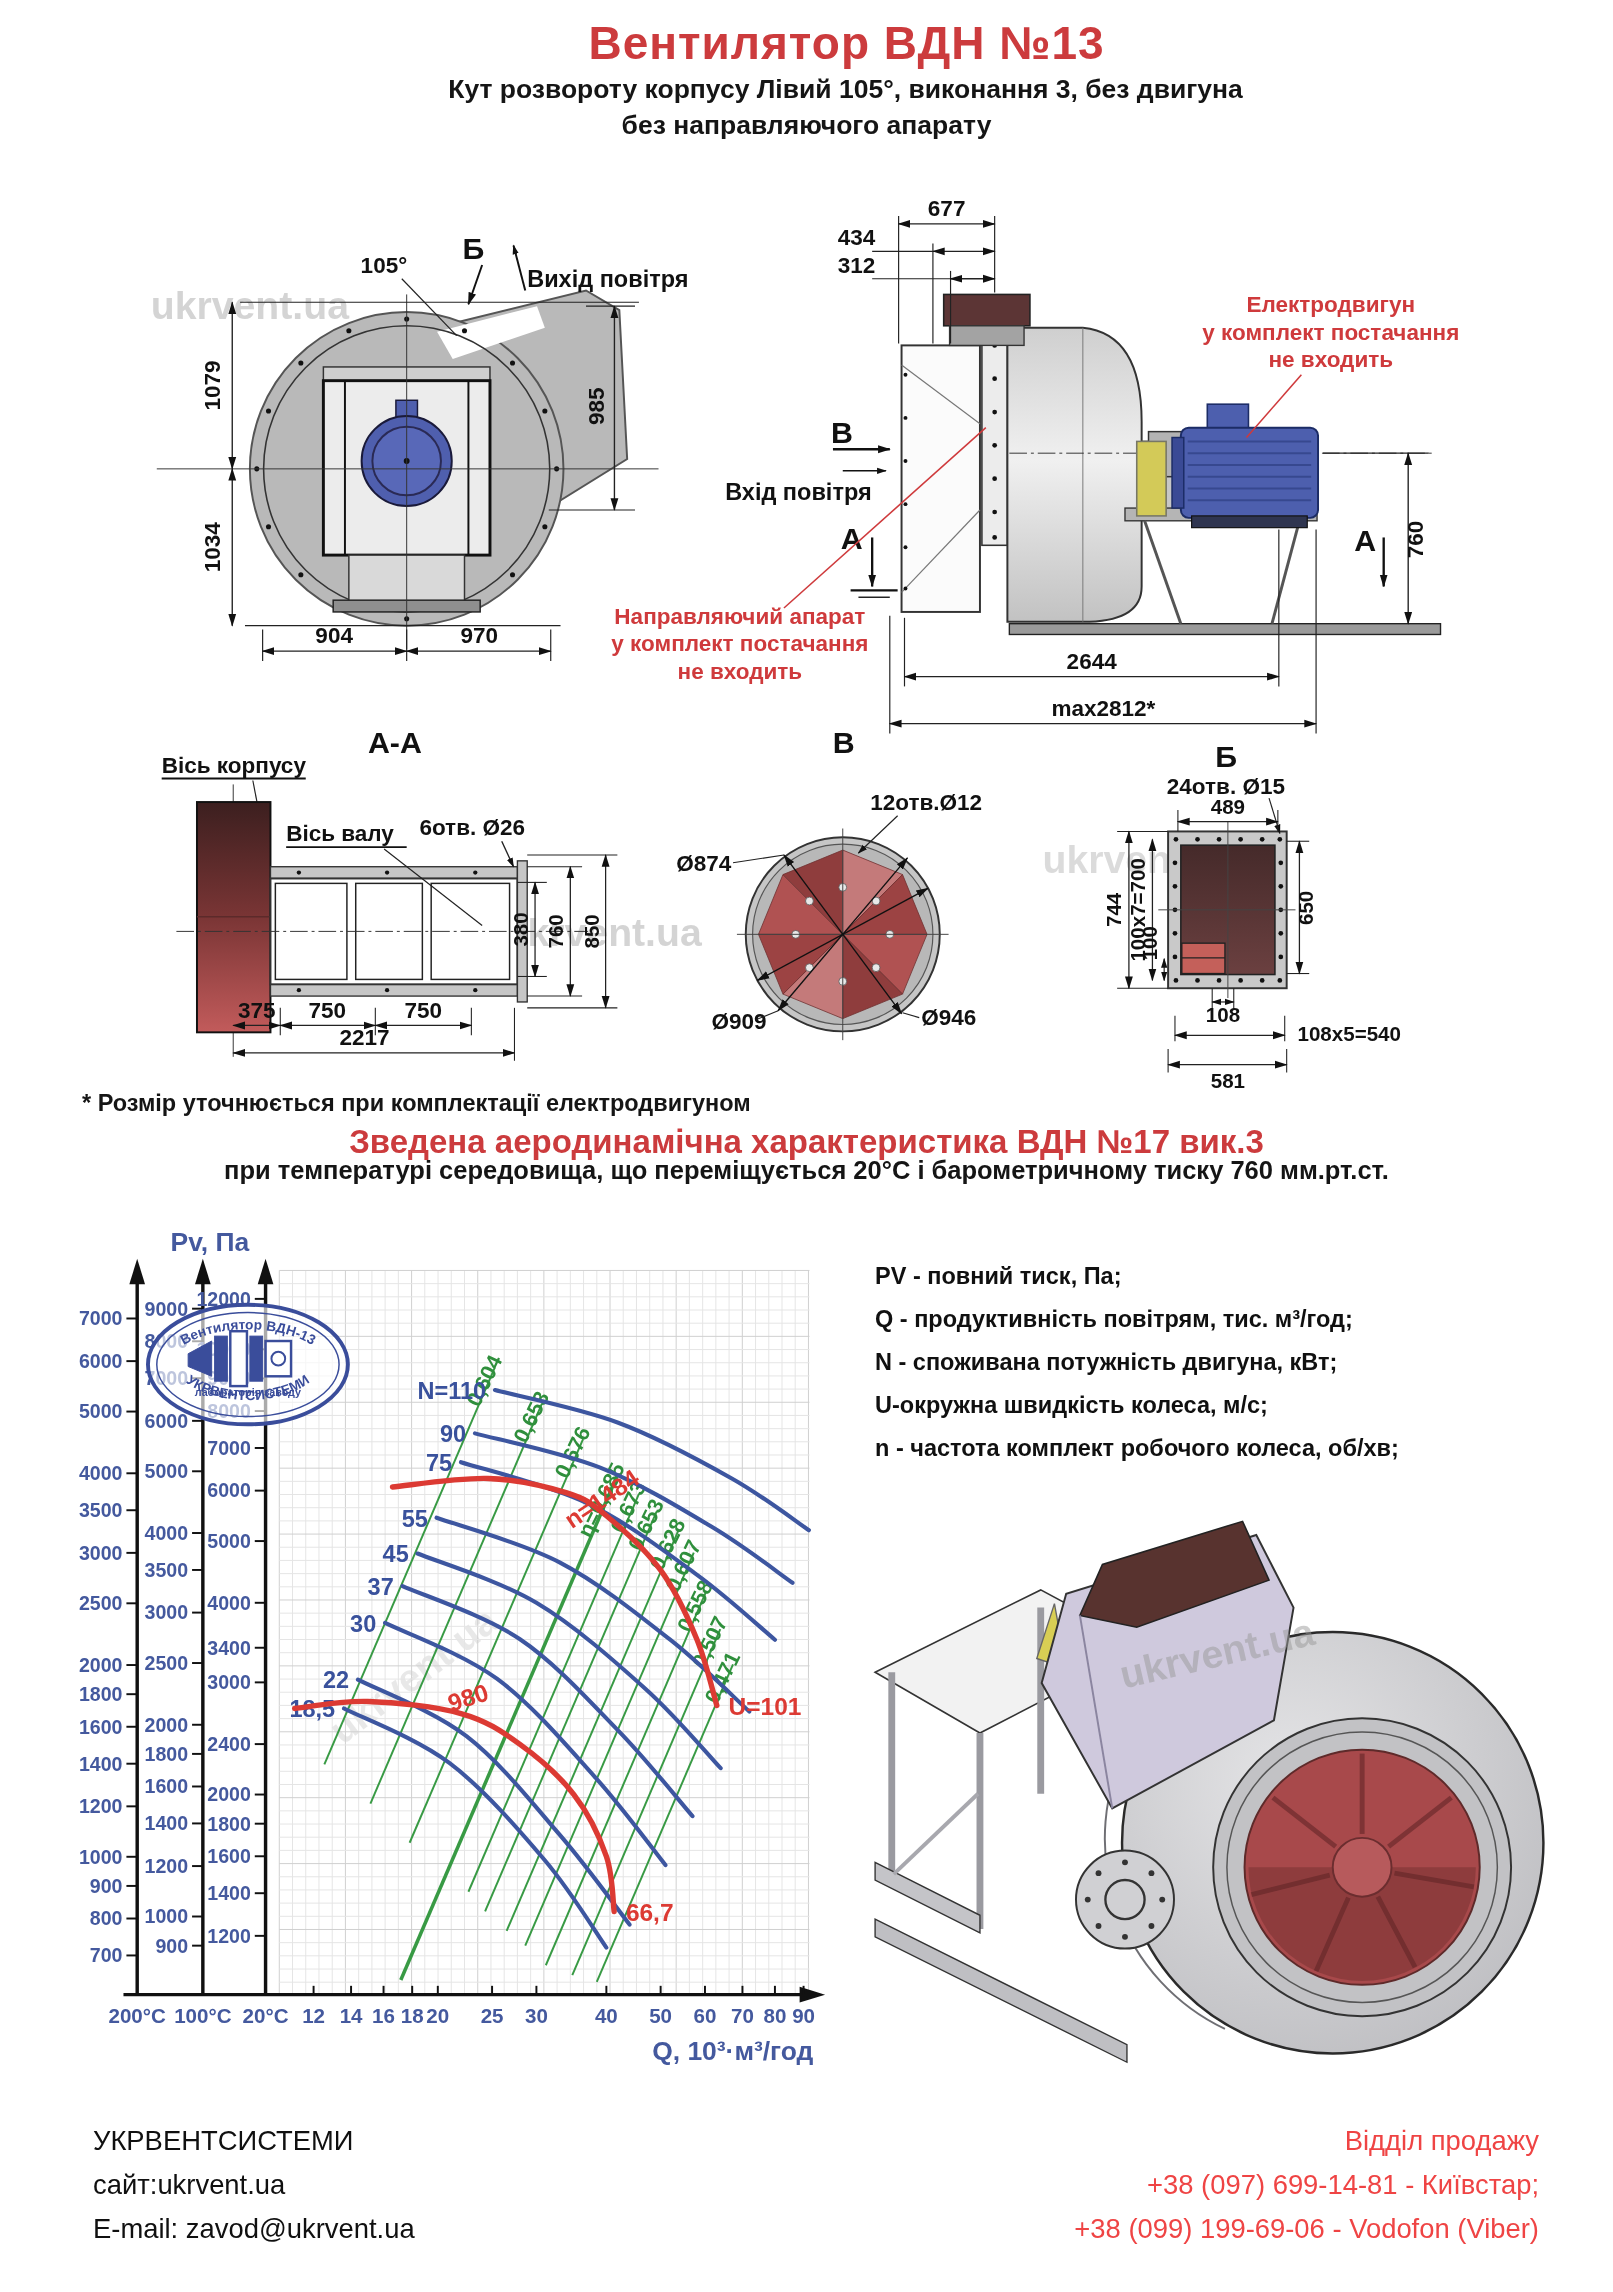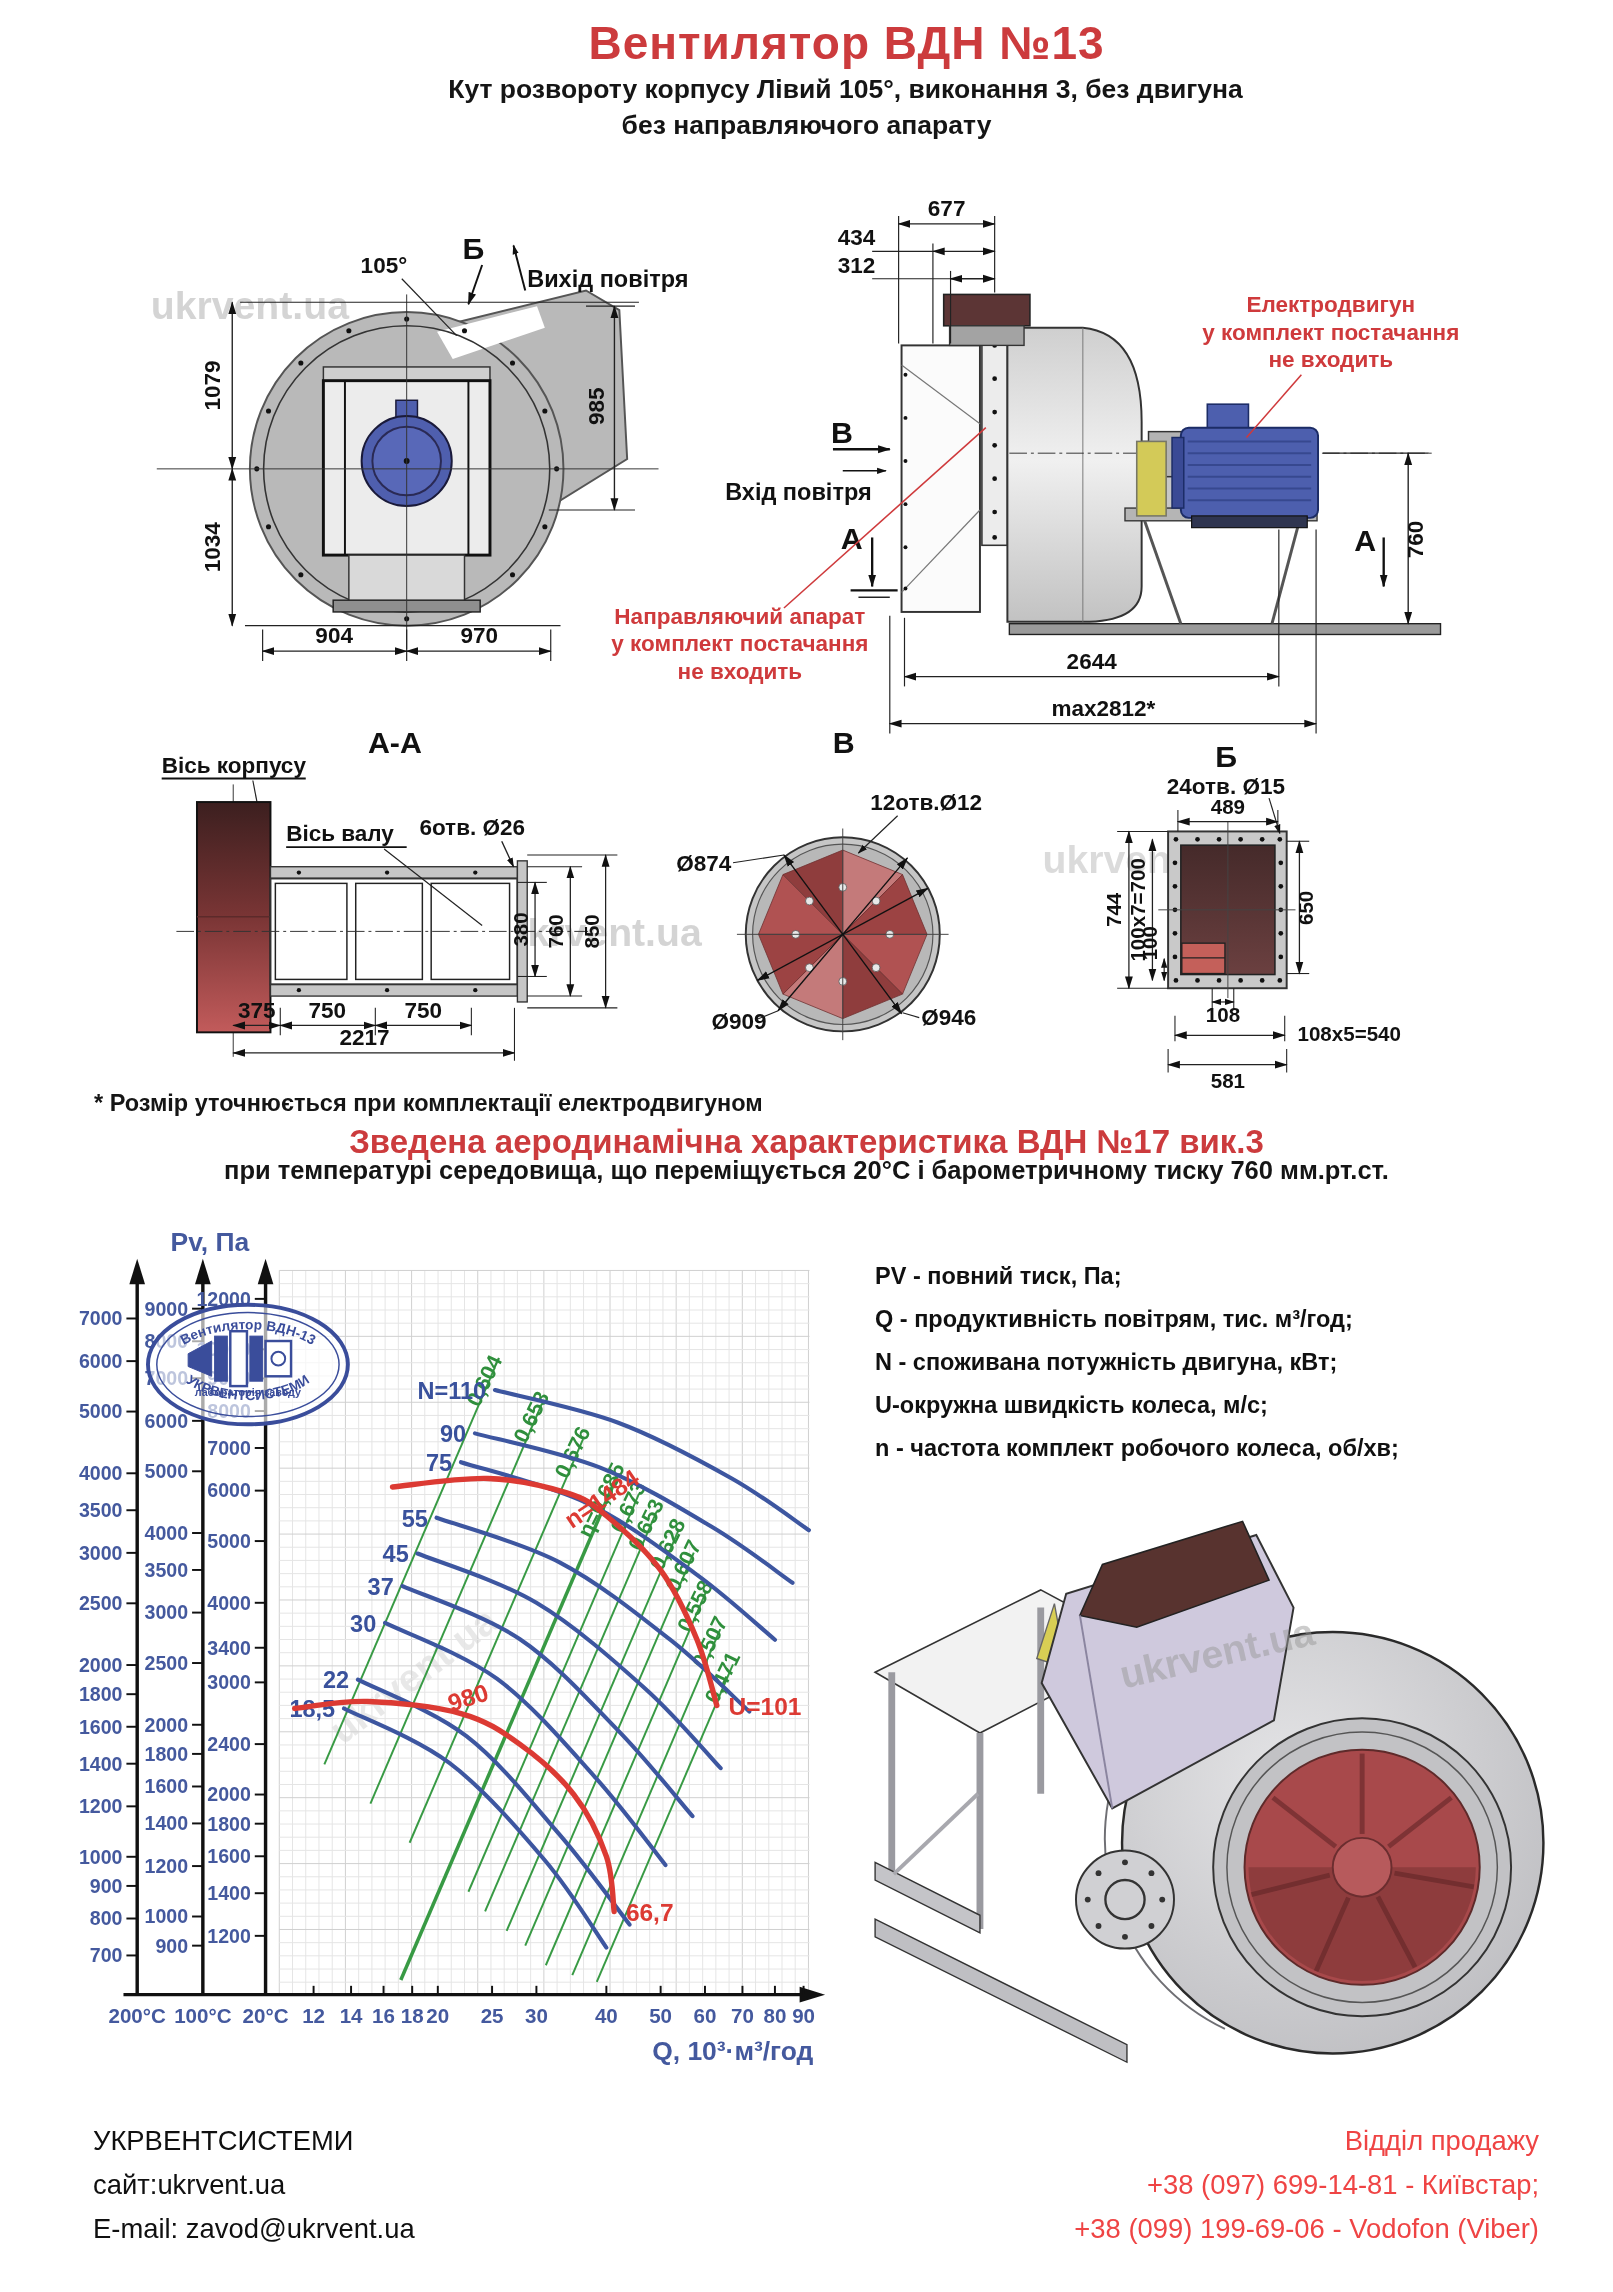--- a/index.html
+++ b/index.html
@@ -2,21 +2,21 @@
 <html><head>
 <meta charset="utf-8">
 <style>
   html,body{margin:0;padding:0;background:#888;}
   .page{position:relative;width:1613px;height:2293px;background:#ffffff;
         font-family:"Liberation Sans",sans-serif;overflow:hidden;margin:0 auto;}
   .abs{position:absolute;}
   .hdr-title{top:15.7px;left:0;width:100%;text-align:center;font-size:46px;font-weight:bold;color:#cc3b3d;letter-spacing:1px;margin-left:40px;}
   .hdr-sub1{top:74px;left:0;width:100%;text-align:center;font-size:26.5px;font-weight:bold;color:#151515;padding-left:39px;}
   .hdr-sub2{top:110px;left:0;width:100%;text-align:center;font-size:26.5px;font-weight:bold;color:#151515;}
-  .footnote{top:1090px;left:94px;font-size:23.5px;font-weight:bold;color:#151515;}
+  .footnote{top:1090px;left:82px;font-size:23.5px;font-weight:bold;color:#151515;}
   .chart-title{top:1123px;left:0;width:100%;text-align:center;font-size:33px;font-weight:bold;color:#cc3b3d;}
   .chart-sub{top:1156px;left:0;width:100%;text-align:center;font-size:25.5px;font-weight:bold;color:#151515;}
   .legend{top:1255px;left:875px;color:#101010;}
   .legend div{font-size:23.5px;font-weight:bold;line-height:43px;white-space:nowrap;}
   .footer-left{top:2119px;left:93px;font-size:27.4px;color:#101010;line-height:44px;}
   .footer-right{top:2119px;right:74px;font-size:27.4px;color:#ef4444;line-height:44px;text-align:right;}
   #gfx{position:absolute;left:0;top:0;width:1613px;height:2293px;}
   
   .dim{font:bold 23px "Liberation Sans",sans-serif;fill:#111;}
   .dimS{font:bold 21px "Liberation Sans",sans-serif;fill:#111;}

